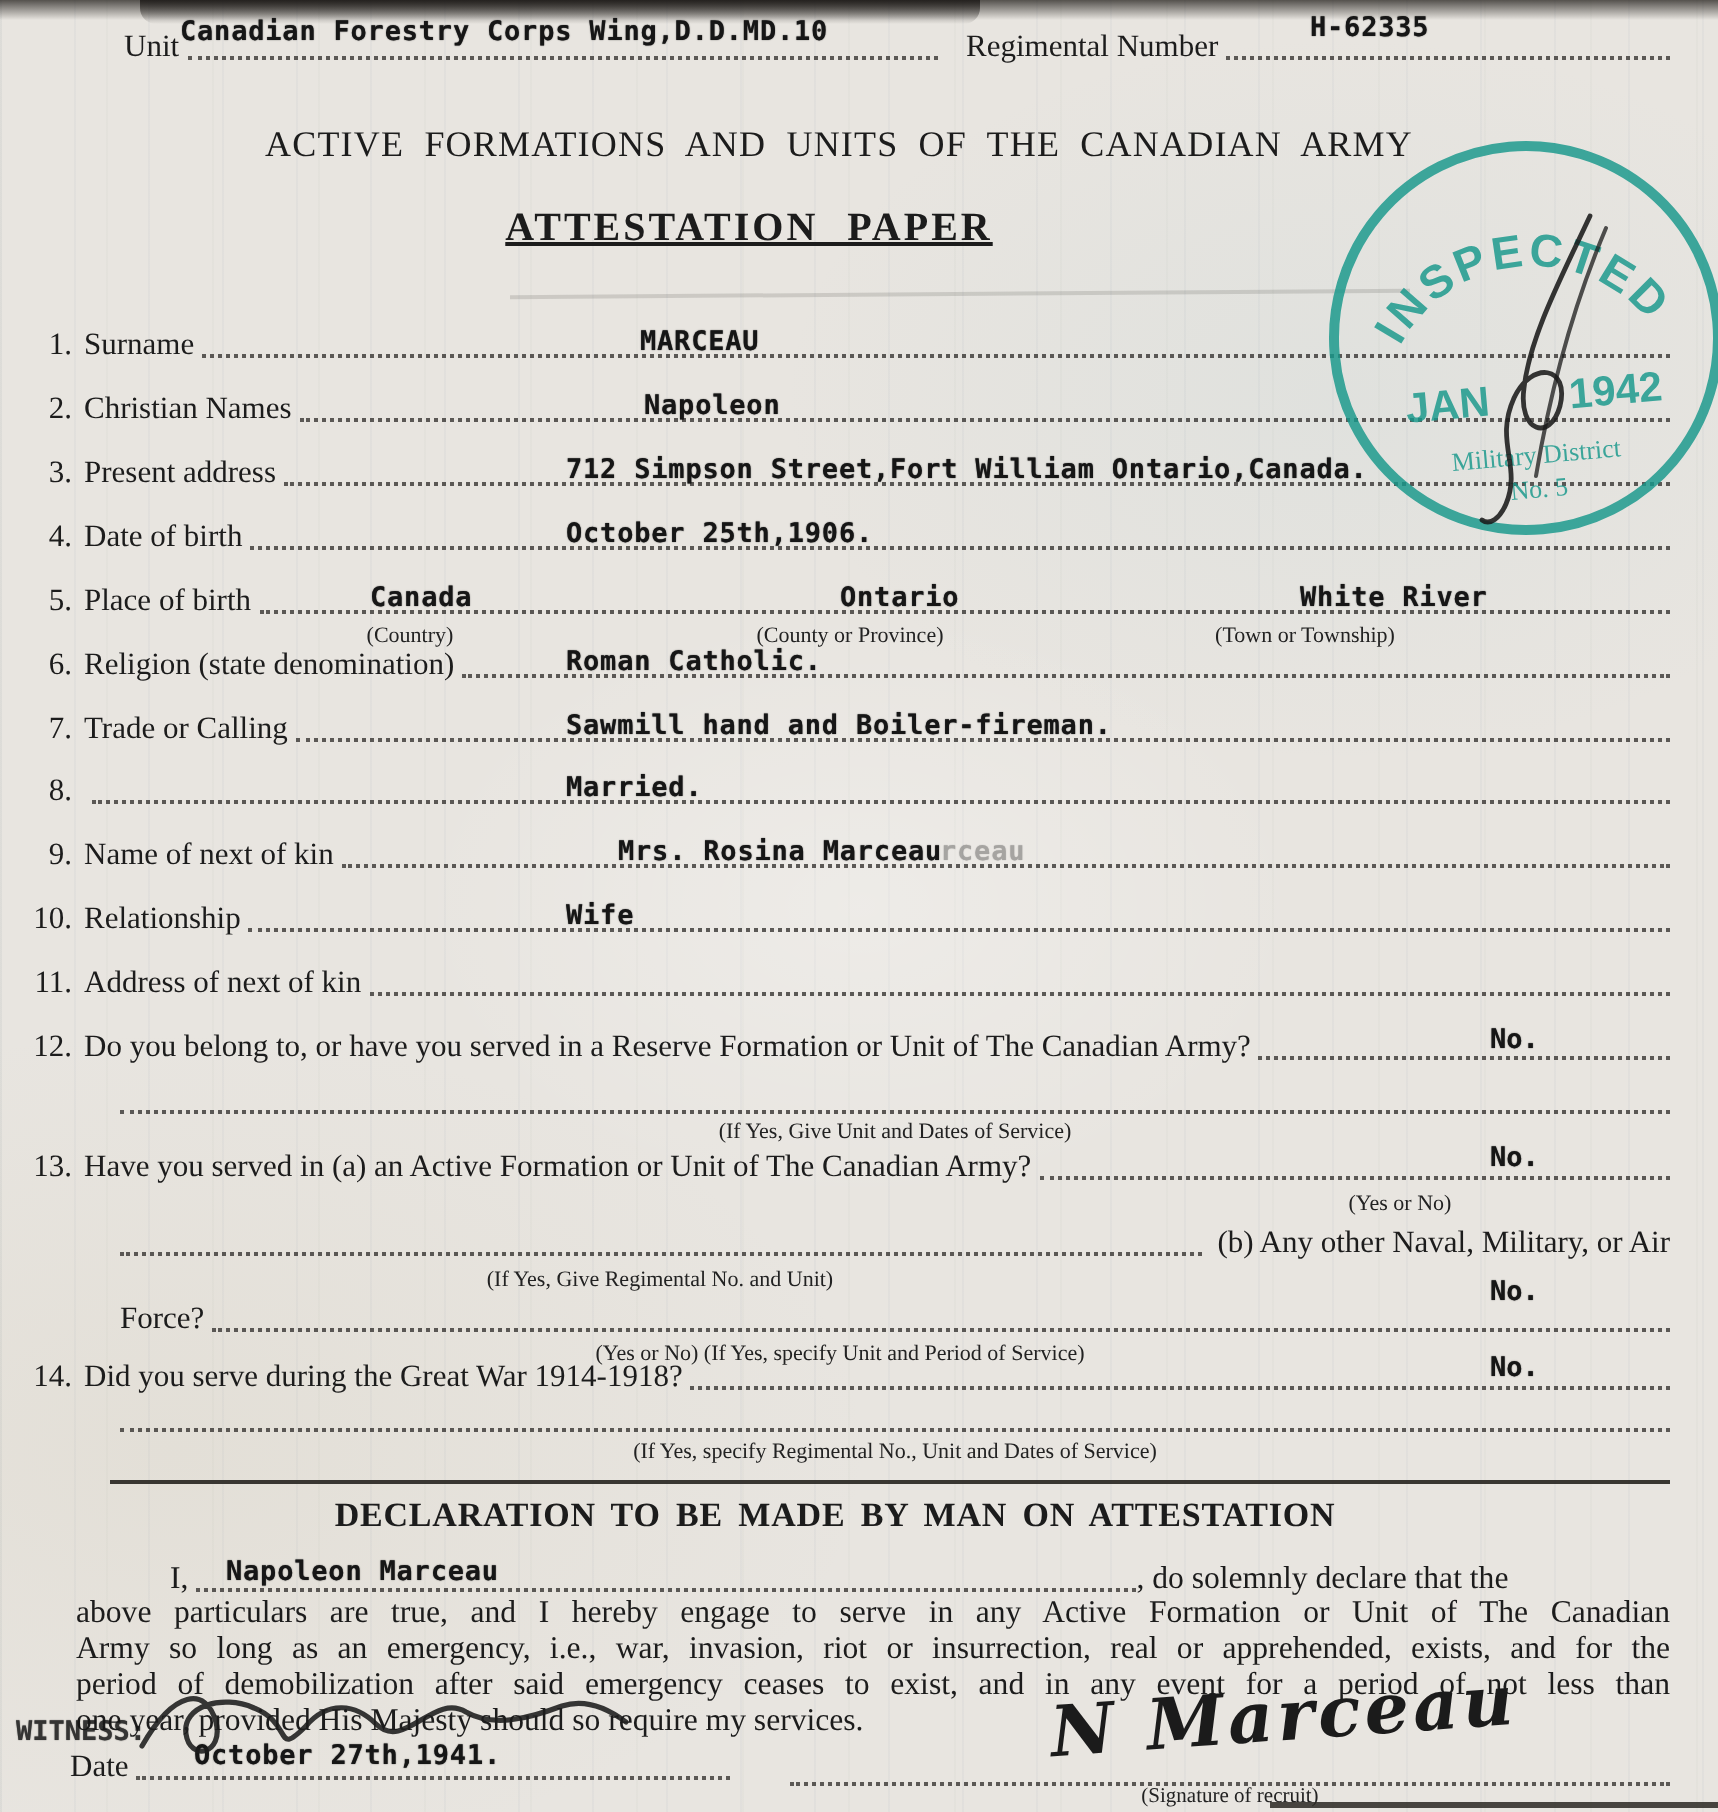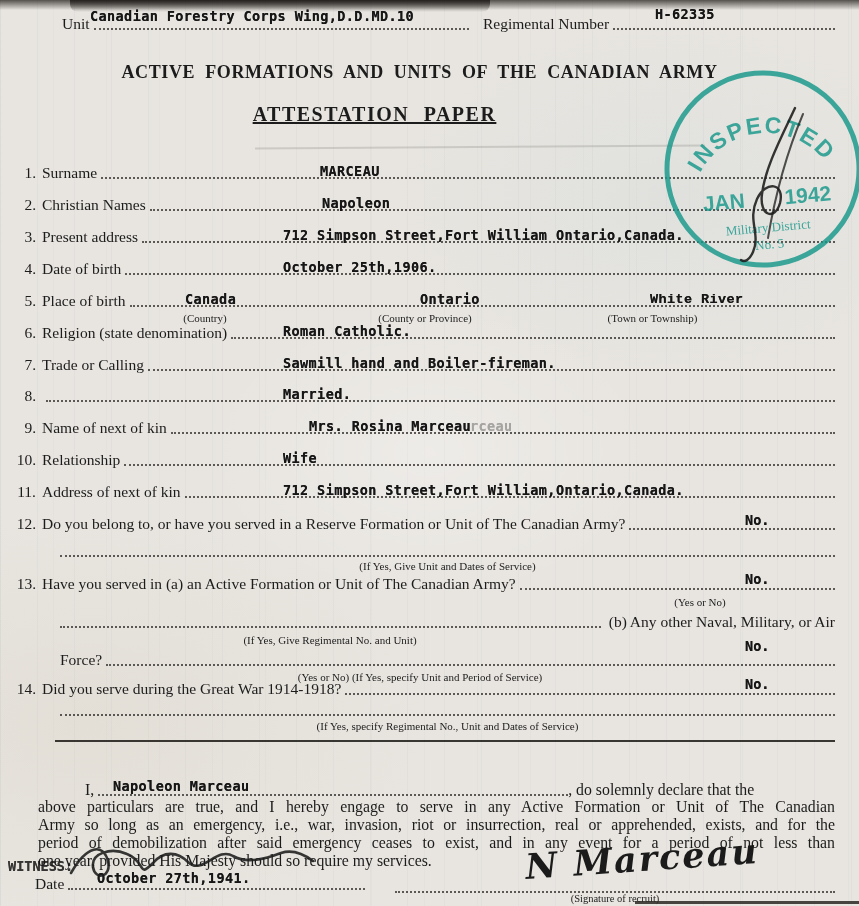--- a/index.html
+++ b/index.html
@@ -35,21 +35,21 @@
   .typed.ghost{opacity:0.32;}
   .ans{
     position:absolute;left:745px;white-space:nowrap;
     font-family:"DejaVu Sans Mono","Liberation Mono",monospace;
     font-weight:bold;font-size:13.5px;color:#161616;
     text-shadow:0 0 0.6px rgba(15,15,15,0.8);
   }
   .caption{position:absolute;font-size:11px;text-align:center;color:#222;}
 
   .hdr-title1{position:absolute;top:62px;left:0;right:20px;text-align:center;
-    font-size:18px;font-weight:bold;letter-spacing:0.6px;word-spacing:5px;}
+    font-size:18px;font-weight:normal;letter-spacing:0.6px;word-spacing:5px;}
   .hdr-title2{position:absolute;top:103px;left:0;right:110px;text-align:center;
     font-size:20px;font-weight:bold;letter-spacing:1.5px;word-spacing:8px;text-decoration:underline;}
   .smudge{position:absolute;top:146px;left:255px;width:450px;height:2px;
     background:rgba(80,75,70,0.18);transform:rotate(-0.4deg);}
 
   .rule{position:absolute;left:55px;right:24px;height:2px;background:#26241f;opacity:0.9;}
   .decl-head{position:absolute;top:748px;left:0;right:24px;text-align:center;
     font-size:17px;font-weight:bold;letter-spacing:0.4px;word-spacing:3px;}
   .para-line{position:absolute;left:38px;right:24px;font-size:15.8px;line-height:18px;}
   .just{text-align:justify;text-align-last:justify;}
@@ -136,21 +136,21 @@
     <span class="flabel">Date of birth</span>
     <span class="leader"></span>
     <span class="typed" style="left:275px;">October 25th,1906.</span>
   </div>
   <div class="frow" style="top:287px;">
     <span class="num">5.</span>
     <span class="flabel">Place of birth</span>
     <span class="leader"></span>
     <span class="typed" style="left:177px;">Canada</span>
     <span class="typed" style="left:412px;">Ontario</span>
-    <span class="typed" style="left:642px;font-family:Liberation Mono, monospace;">White River</span>
+    <span class="typed" style="left:642px;">White River</span>
   </div>
   <div class="caption" style="top:312px;left:150px;width:110px;">(Country)</div>
   <div class="caption" style="top:312px;left:360px;width:130px;">(County or Province)</div>
   <div class="caption" style="top:312px;left:585px;width:135px;">(Town or Township)</div>
 
   <div class="frow" style="top:319px;">
     <span class="num">6.</span>
     <span class="flabel">Religion (state denomination)</span>
     <span class="leader"></span>
     <span class="typed" style="left:275px;">Roman Catholic.</span>
@@ -176,21 +176,20 @@
   <div class="frow" style="top:446px;">
     <span class="num">10.</span>
     <span class="flabel">Relationship</span>
     <span class="leader"></span>
     <span class="typed" style="left:275px;">Wife</span>
   </div>
   <div class="frow" style="top:478px;">
     <span class="num">11.</span>
     <span class="flabel">Address of next of kin</span>
     <span class="leader"></span>
-    <span class="typed" style="left:275px;">712 Simpson Street,Fort William,Ontario,Canada.</span>
   </div>
 
   <div class="frow" style="top:510px;">
     <span class="num">12.</span>
     <span class="flabel">Do you belong to, or have you served in a Reserve Formation or Unit of The Canadian Army?</span>
     <span class="leader"></span>
   </div>
   <span class="ans" style="top:512px;">No.</span>
   <div class="leader-solo" style="top:555px;left:60px;right:24px;"></div>
   <div class="caption" style="top:560px;left:60px;right:24px;">(If Yes, Give Unit and Dates of Service)</div>
@@ -219,20 +218,21 @@
   <span class="ans" style="top:676px;">No.</span>
   <div class="frow" style="top:675px;">
     <span class="num">14.</span>
     <span class="flabel">Did you serve during the Great War 1914-1918?</span>
     <span class="leader"></span>
   </div>
   <div class="leader-solo" style="top:714px;left:60px;right:24px;"></div>
   <div class="caption" style="top:720px;left:60px;right:24px;">(If Yes, specify Regimental No., Unit and Dates of Service)</div>
 
   <div class="rule" style="top:740px;"></div>
+  <div class="decl-head">DECLARATION TO BE MADE BY MAN ON ATTESTATION</div>
 
   <div class="para-line line1" style="top:777px;">
     <span class="lead">I,</span>
     <span class="leader"></span>
     <span class="tail">, do solemnly declare that the</span>
     <span class="typed" style="left:75px;bottom:4px;">Napoleon Marceau</span>
   </div>
   <div class="para-line just" style="top:798px;">above particulars are true, and I hereby engage to serve in any Active Formation or Unit of The Canadian</div>
   <div class="para-line just" style="top:816px;">Army so long as an emergency, i.e., war, invasion, riot or insurrection, real or apprehended, exists, and for the</div>
   <div class="para-line just" style="top:834px;">period of demobilization after said emergency ceases to exist, and in any event for a period of not less than</div>

